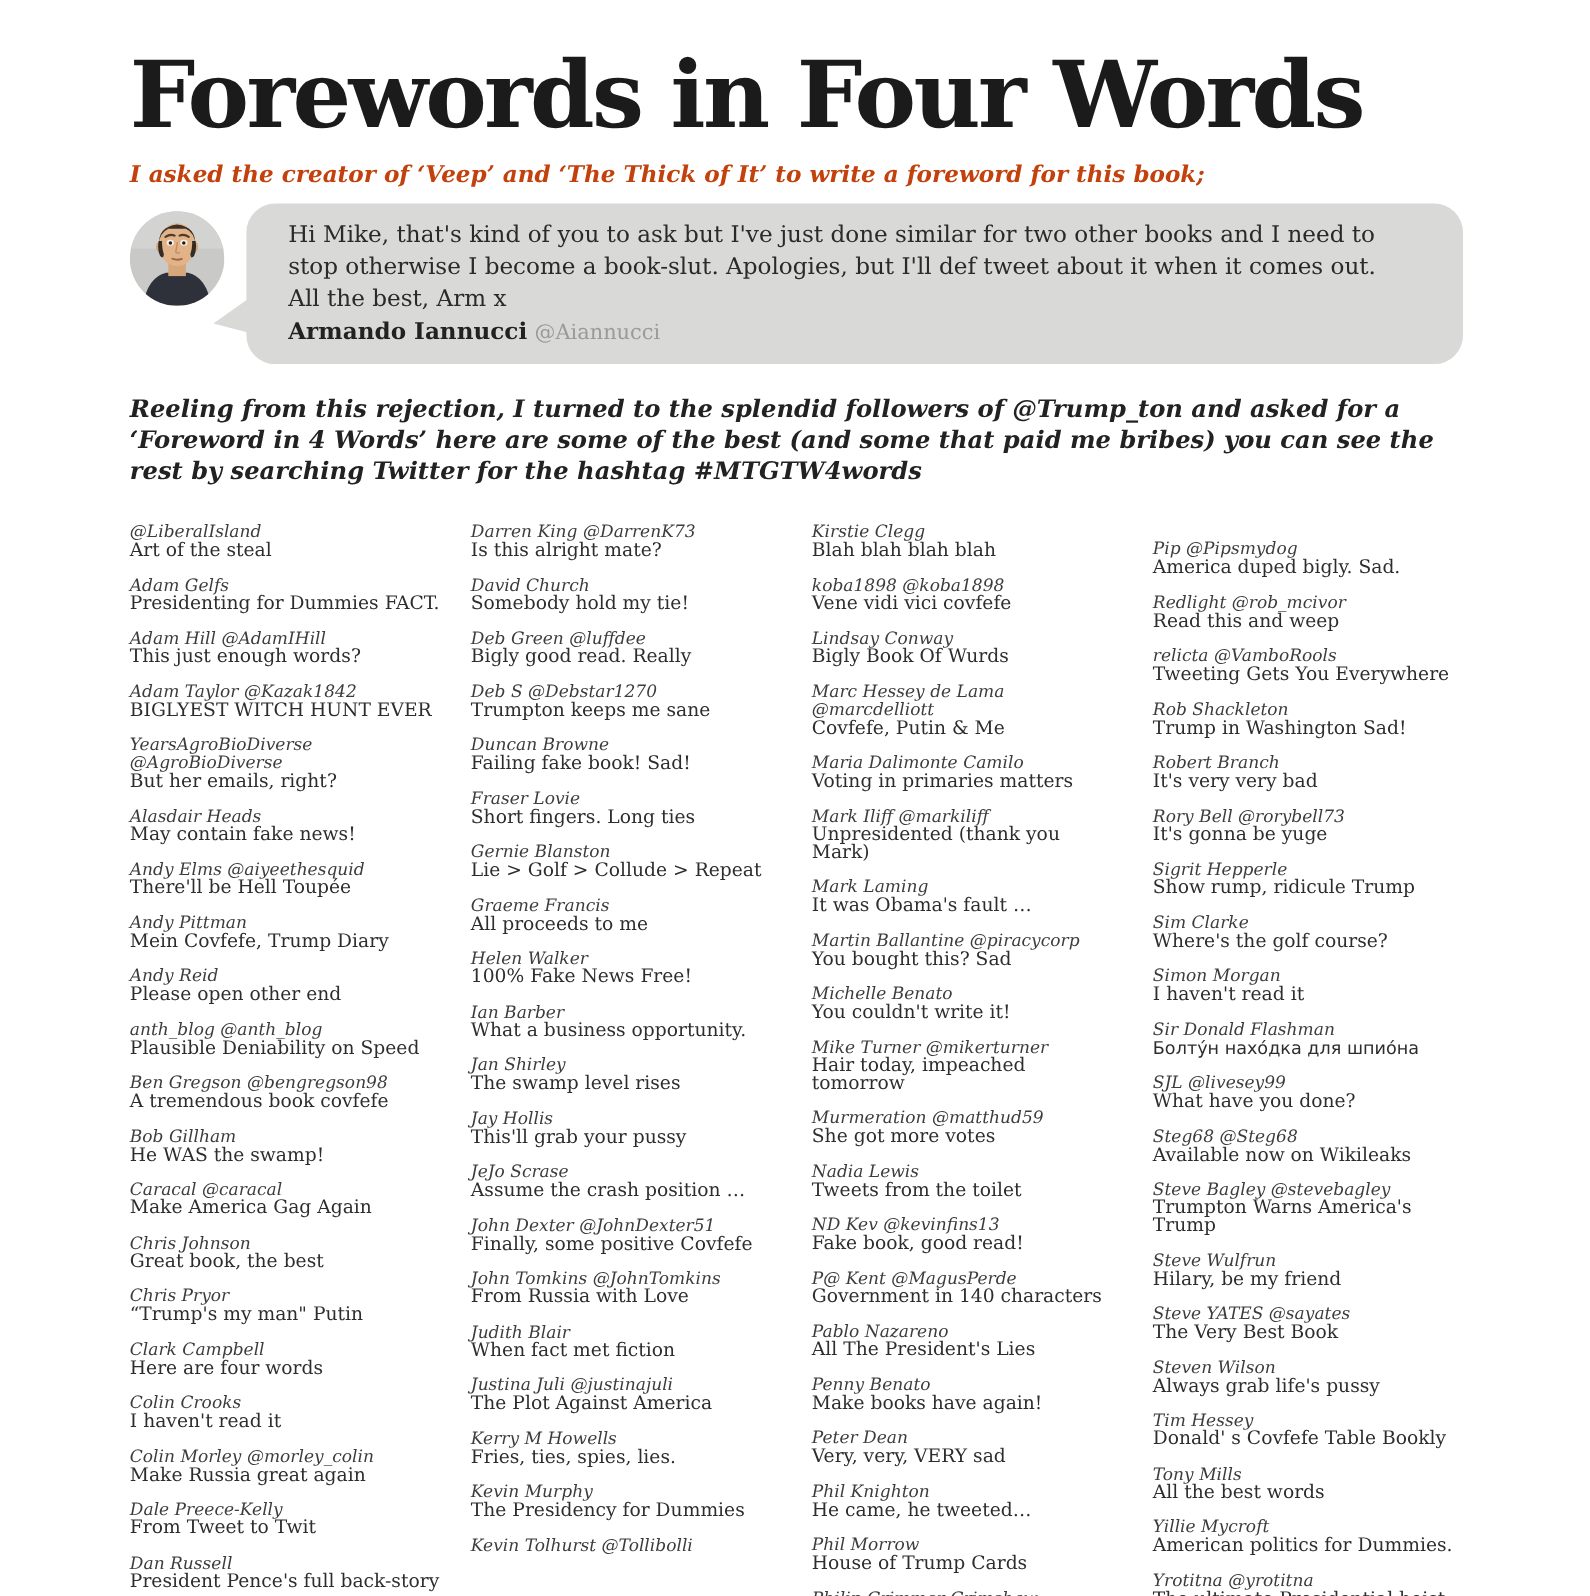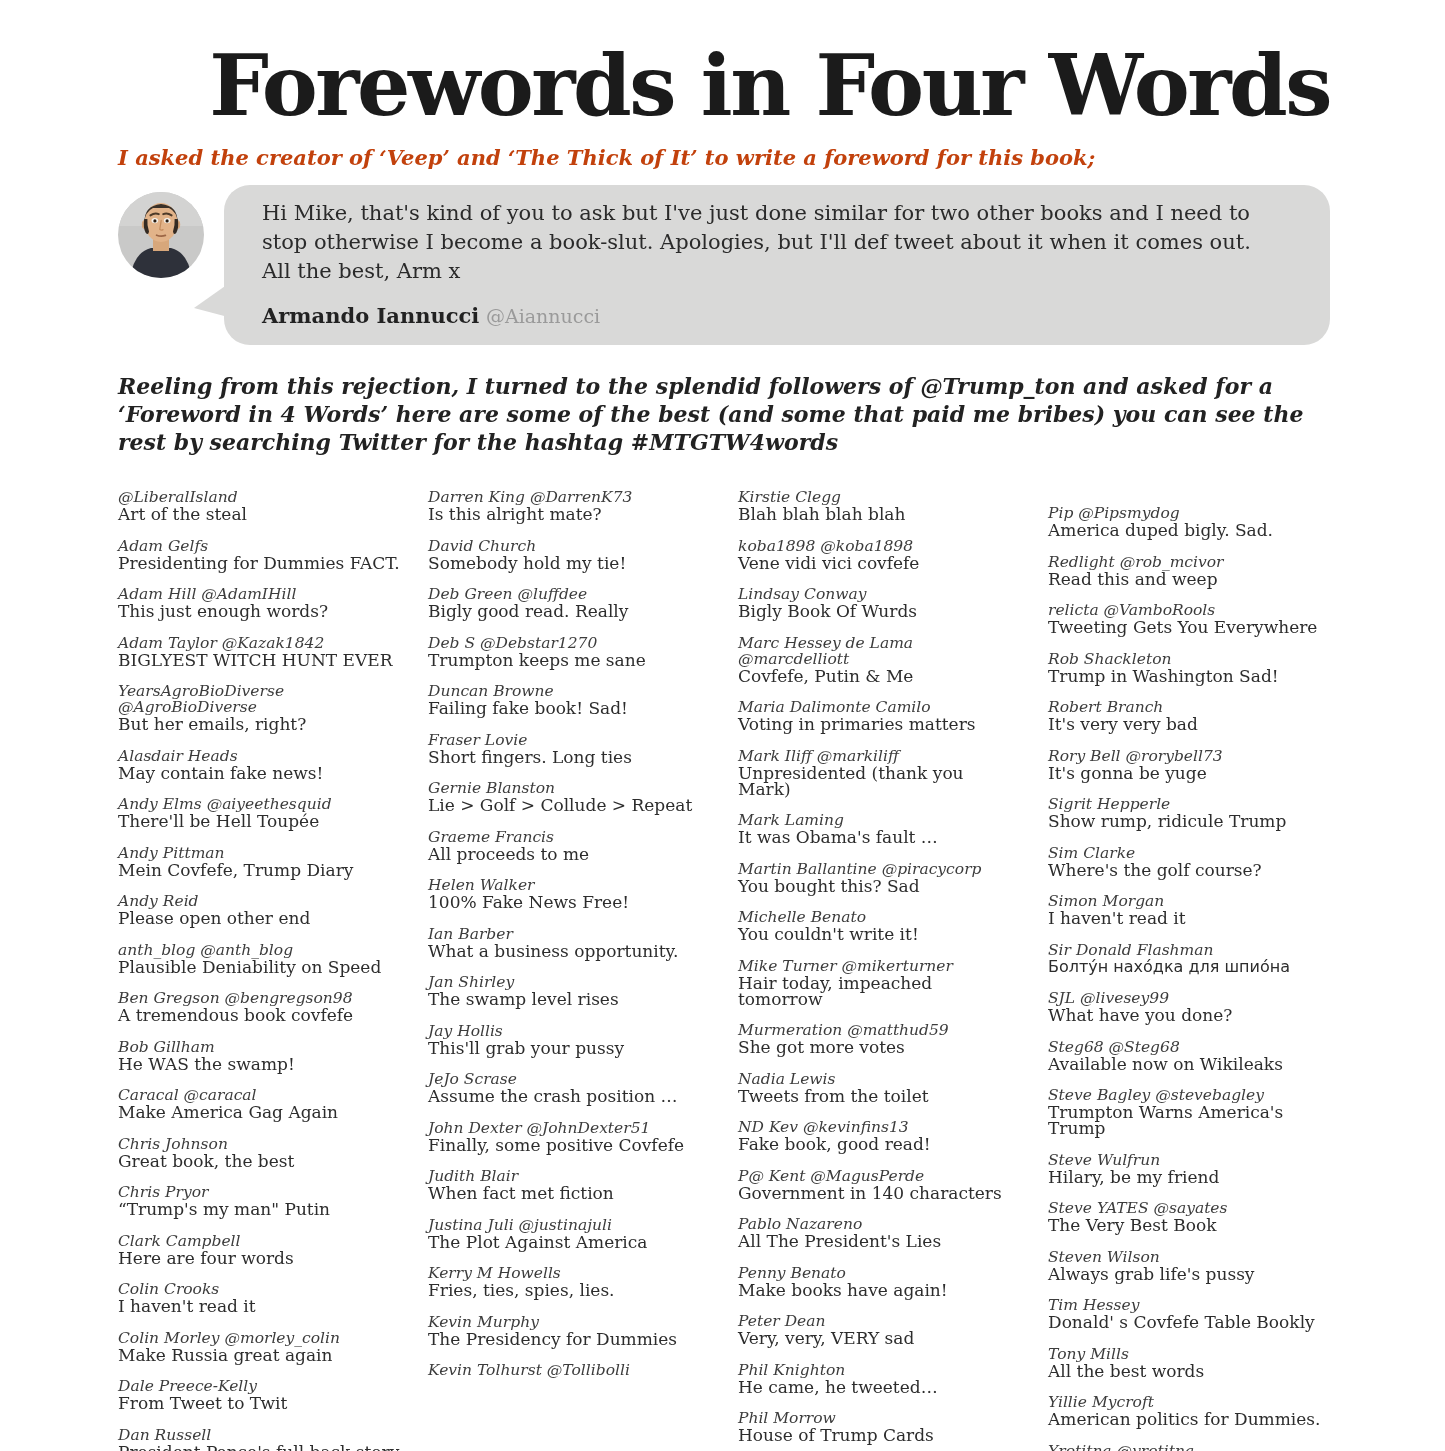--- a/index.html
+++ b/index.html
@@ -3,39 +3,39 @@
 <meta charset="utf-8">
 <style>
   html,body{margin:0;padding:0;background:#ffffff;}
   body{
     width:1445px;height:1451px;overflow:hidden;
     font-family:"DejaVu Serif",serif;color:#2d2d2d;
   }
   .page{padding:44px 115px 0 118px;}
   .title{
     font-size:84px;font-weight:700;letter-spacing:-2.5px;line-height:1.0;
-    margin:0;color:#1b1b1b;white-space:nowrap;text-align:right;
+    margin:0;color:#1b1b1b;white-space:nowrap;
   }
   .subtitle{
     font-style:italic;font-weight:700;font-size:21px;line-height:25px;
     margin:17px 0 0 0;color:#c2410c;
   }
   .tweet-row{display:flex;align-items:flex-start;margin-top:15px;}
   .avatar{width:86px;height:86px;flex:none;margin-top:7px;}
   .avatar svg{display:block;width:86px;height:86px;}
   .bubble{
     position:relative;margin-left:20px;background:#d9d9d8;
     border-radius:26px;padding:14px 40px 15px 38px;width:1062px;box-sizing:content-box;
   }
   .bubble:before{
     content:"";position:absolute;left:-30px;bottom:28px;width:0;height:0;
     border-right:34px solid #d9d9d8;border-top:24px solid transparent;border-bottom:9px solid transparent;
   }
   .bubble-msg,.bubble-sig{font-size:21px;line-height:29px;margin:0;color:#2a2a2a;}
-  .bubble-author{margin:16px 0 0 0;font-size:21px;line-height:27px;}
+  .bubble-author{margin:1px 0 0 0;font-size:21px;line-height:27px;}
   .author-name{font-weight:700;color:#222;}
   .author-handle{color:#9a9a9a;font-size:19px;}
   .intro{
     font-style:italic;font-weight:600;font-size:22px;line-height:28px;
     width:1215px;margin:27px 0 0 0;color:#222;
   }
   .fw-grid{display:flex;gap:28px;margin-top:33px;}
   .fw-col{flex:1 1 0;min-width:0;}
   .fw-col.offset{padding-top:16px;}
   .fw-entry{margin-bottom:15.5px;}
@@ -232,20 +232,24 @@
         </div>
         <div class="fw-entry">
           <div class="fw-name">JeJo Scrase</div>
           <div class="fw-text">Assume the crash position …</div>
         </div>
         <div class="fw-entry">
           <div class="fw-name">John Dexter @JohnDexter51</div>
           <div class="fw-text">Finally, some positive Covfefe</div>
         </div>
         <div class="fw-entry">
+          <div class="fw-name">John Tomkins @JohnTomkins</div>
+          <div class="fw-text">From Russia with Love</div>
+        </div>
+        <div class="fw-entry">
           <div class="fw-name">Judith Blair</div>
           <div class="fw-text">When fact met fiction</div>
         </div>
         <div class="fw-entry">
           <div class="fw-name">Justina Juli @justinajuli</div>
           <div class="fw-text">The Plot Against America</div>
         </div>
         <div class="fw-entry">
           <div class="fw-name">Kerry M Howells</div>
           <div class="fw-text">Fries, ties, spies, lies.</div>

